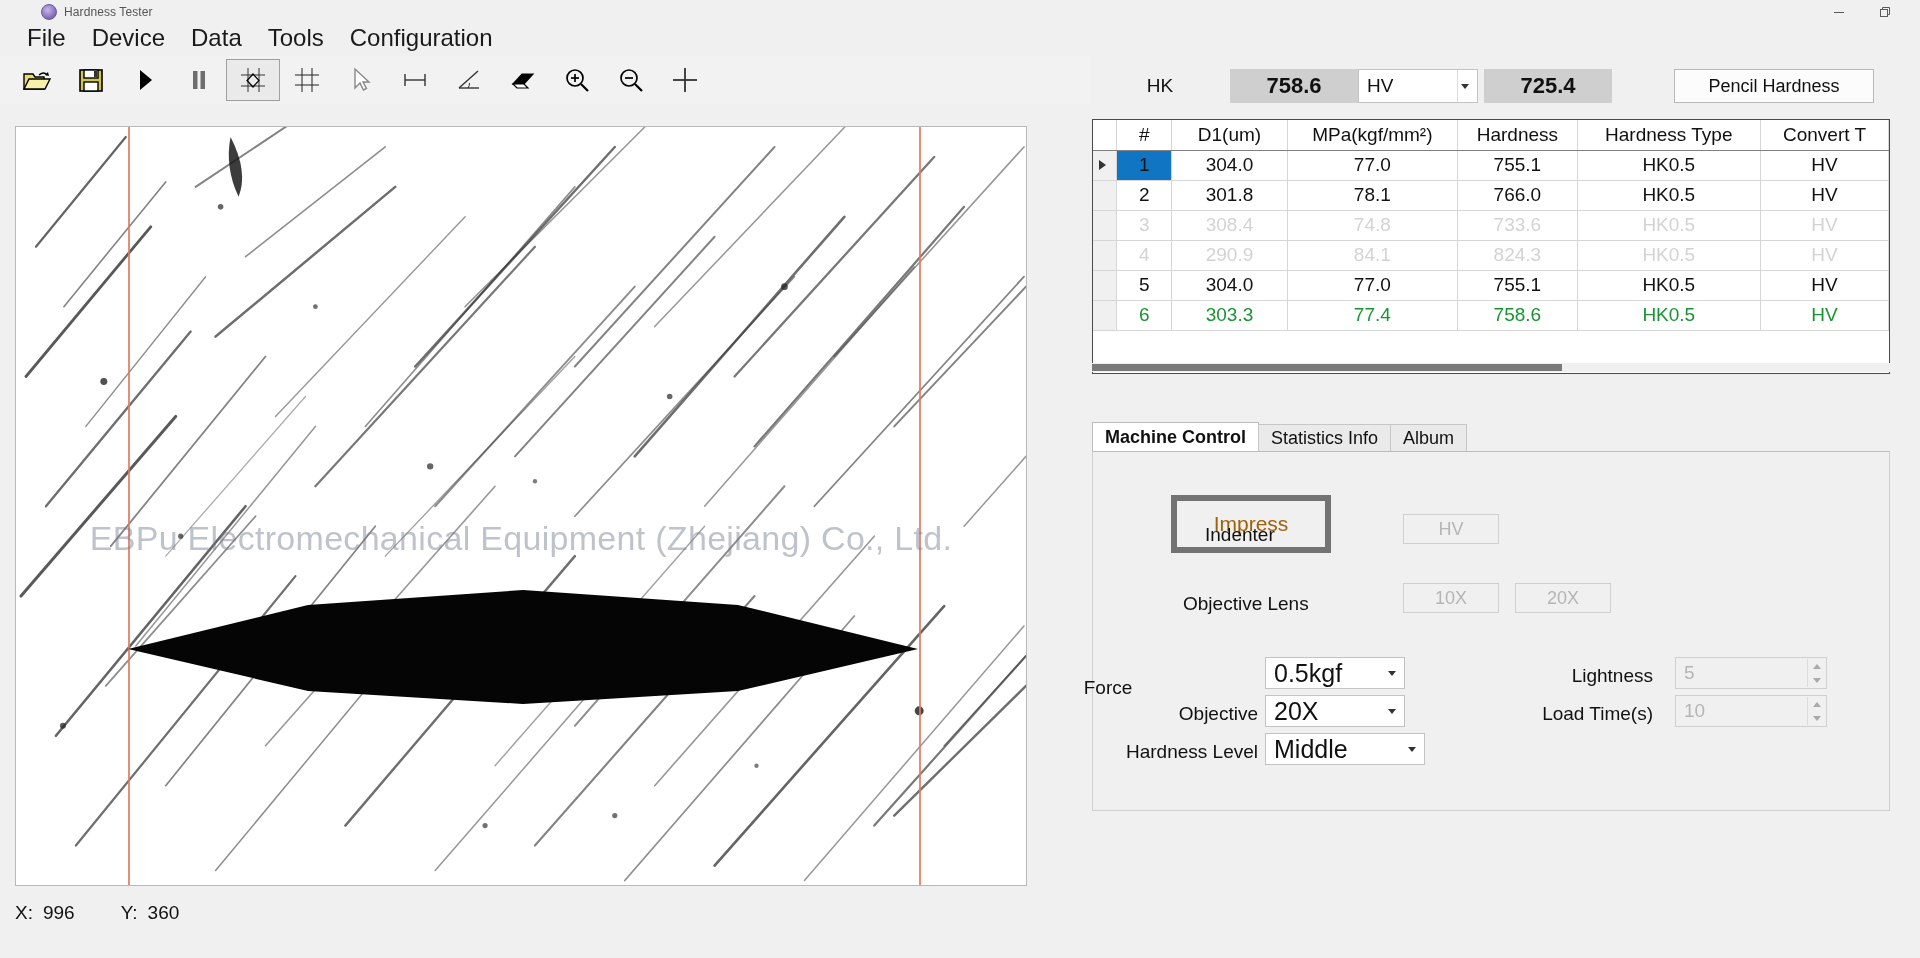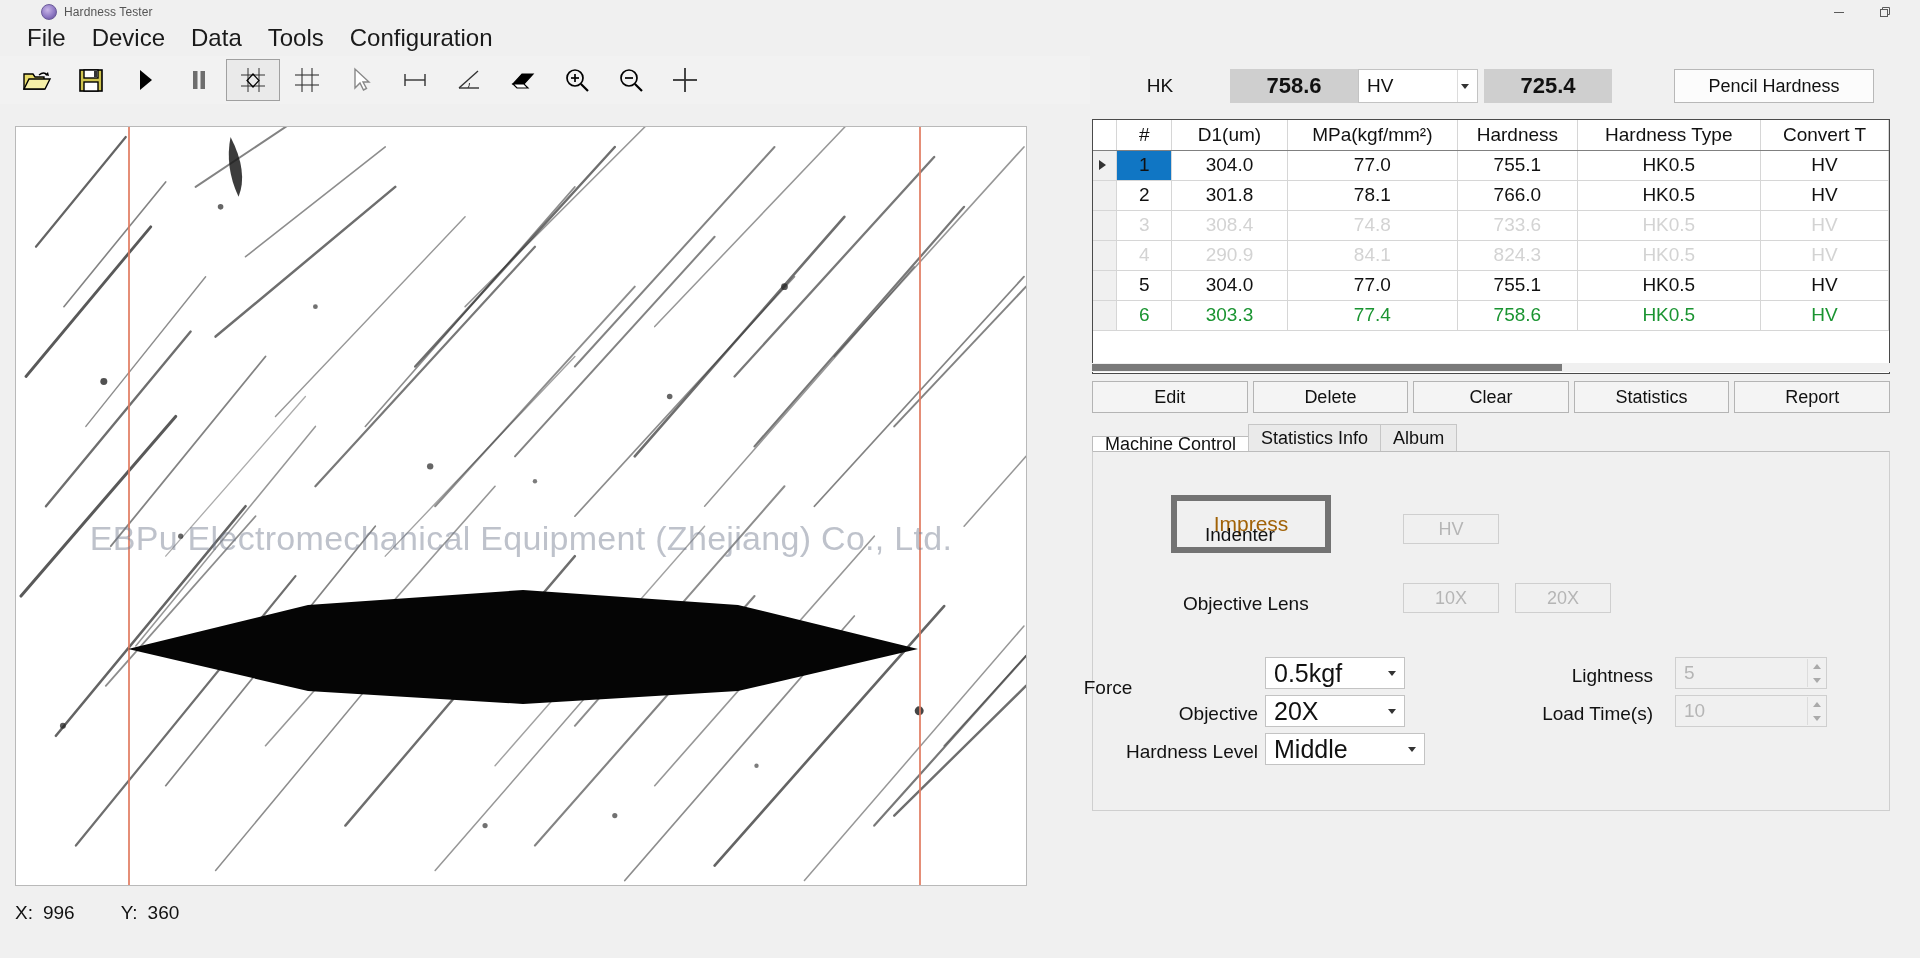--- a/index.html
+++ b/index.html
@@ -175,21 +175,21 @@
   
   .tabs {
     position: absolute; left: 2px; top: 366px; width: 798px; height: 30px;
     display: flex; align-items: flex-end;
   }
   .tab {
     height: 28px; padding: 0 12px; font-size: 18px; color: #111;
     display: flex; align-items: center; background: #eaeaea;
     border: 1px solid #c6c6c6; border-bottom: none; margin-right: -1px;
   }
-  .tab.active { background: #fff; height: 16px; border-color: #bcbcbc; }
+  .tab.active { background: #fff; height: 30px; border-color: #bcbcbc; font-weight: bold; }
 
   
   .tabpanel {
     position: absolute; left: 2px; top: 395px; width: 798px; height: 360px;
     background: #f0f0f0; border: 1px solid #cfcfcf; border-top: 1px solid #bcbcbc;
   }
   .impress-btn {
     position: absolute; left: 78px; top: 43px; width: 160px; height: 58px;
     border: 6px solid #737373; background: #f0f0f0;
     display: flex; align-items: center; justify-content: center;
@@ -556,27 +556,20 @@
             <td>HV</td>
           </tr>
         </tbody>
       </table>
     </div>
 
     <div class="hscroll">
       <div class="hscroll-thumb"></div>
     </div>
 
-    <div class="actionbar">
-      <div class="act-btn">Edit</div>
-      <div class="act-btn">Delete</div>
-      <div class="act-btn">Clear</div>
-      <div class="act-btn">Statistics</div>
-      <div class="act-btn">Report</div>
-    </div>
 
     <div class="tabs">
       <div class="tab active">Machine Control</div>
       <div class="tab">Statistics Info</div>
       <div class="tab">Album</div>
     </div>
 
     <div class="tabpanel">
 
       <div class="impress-btn">Impress</div>

